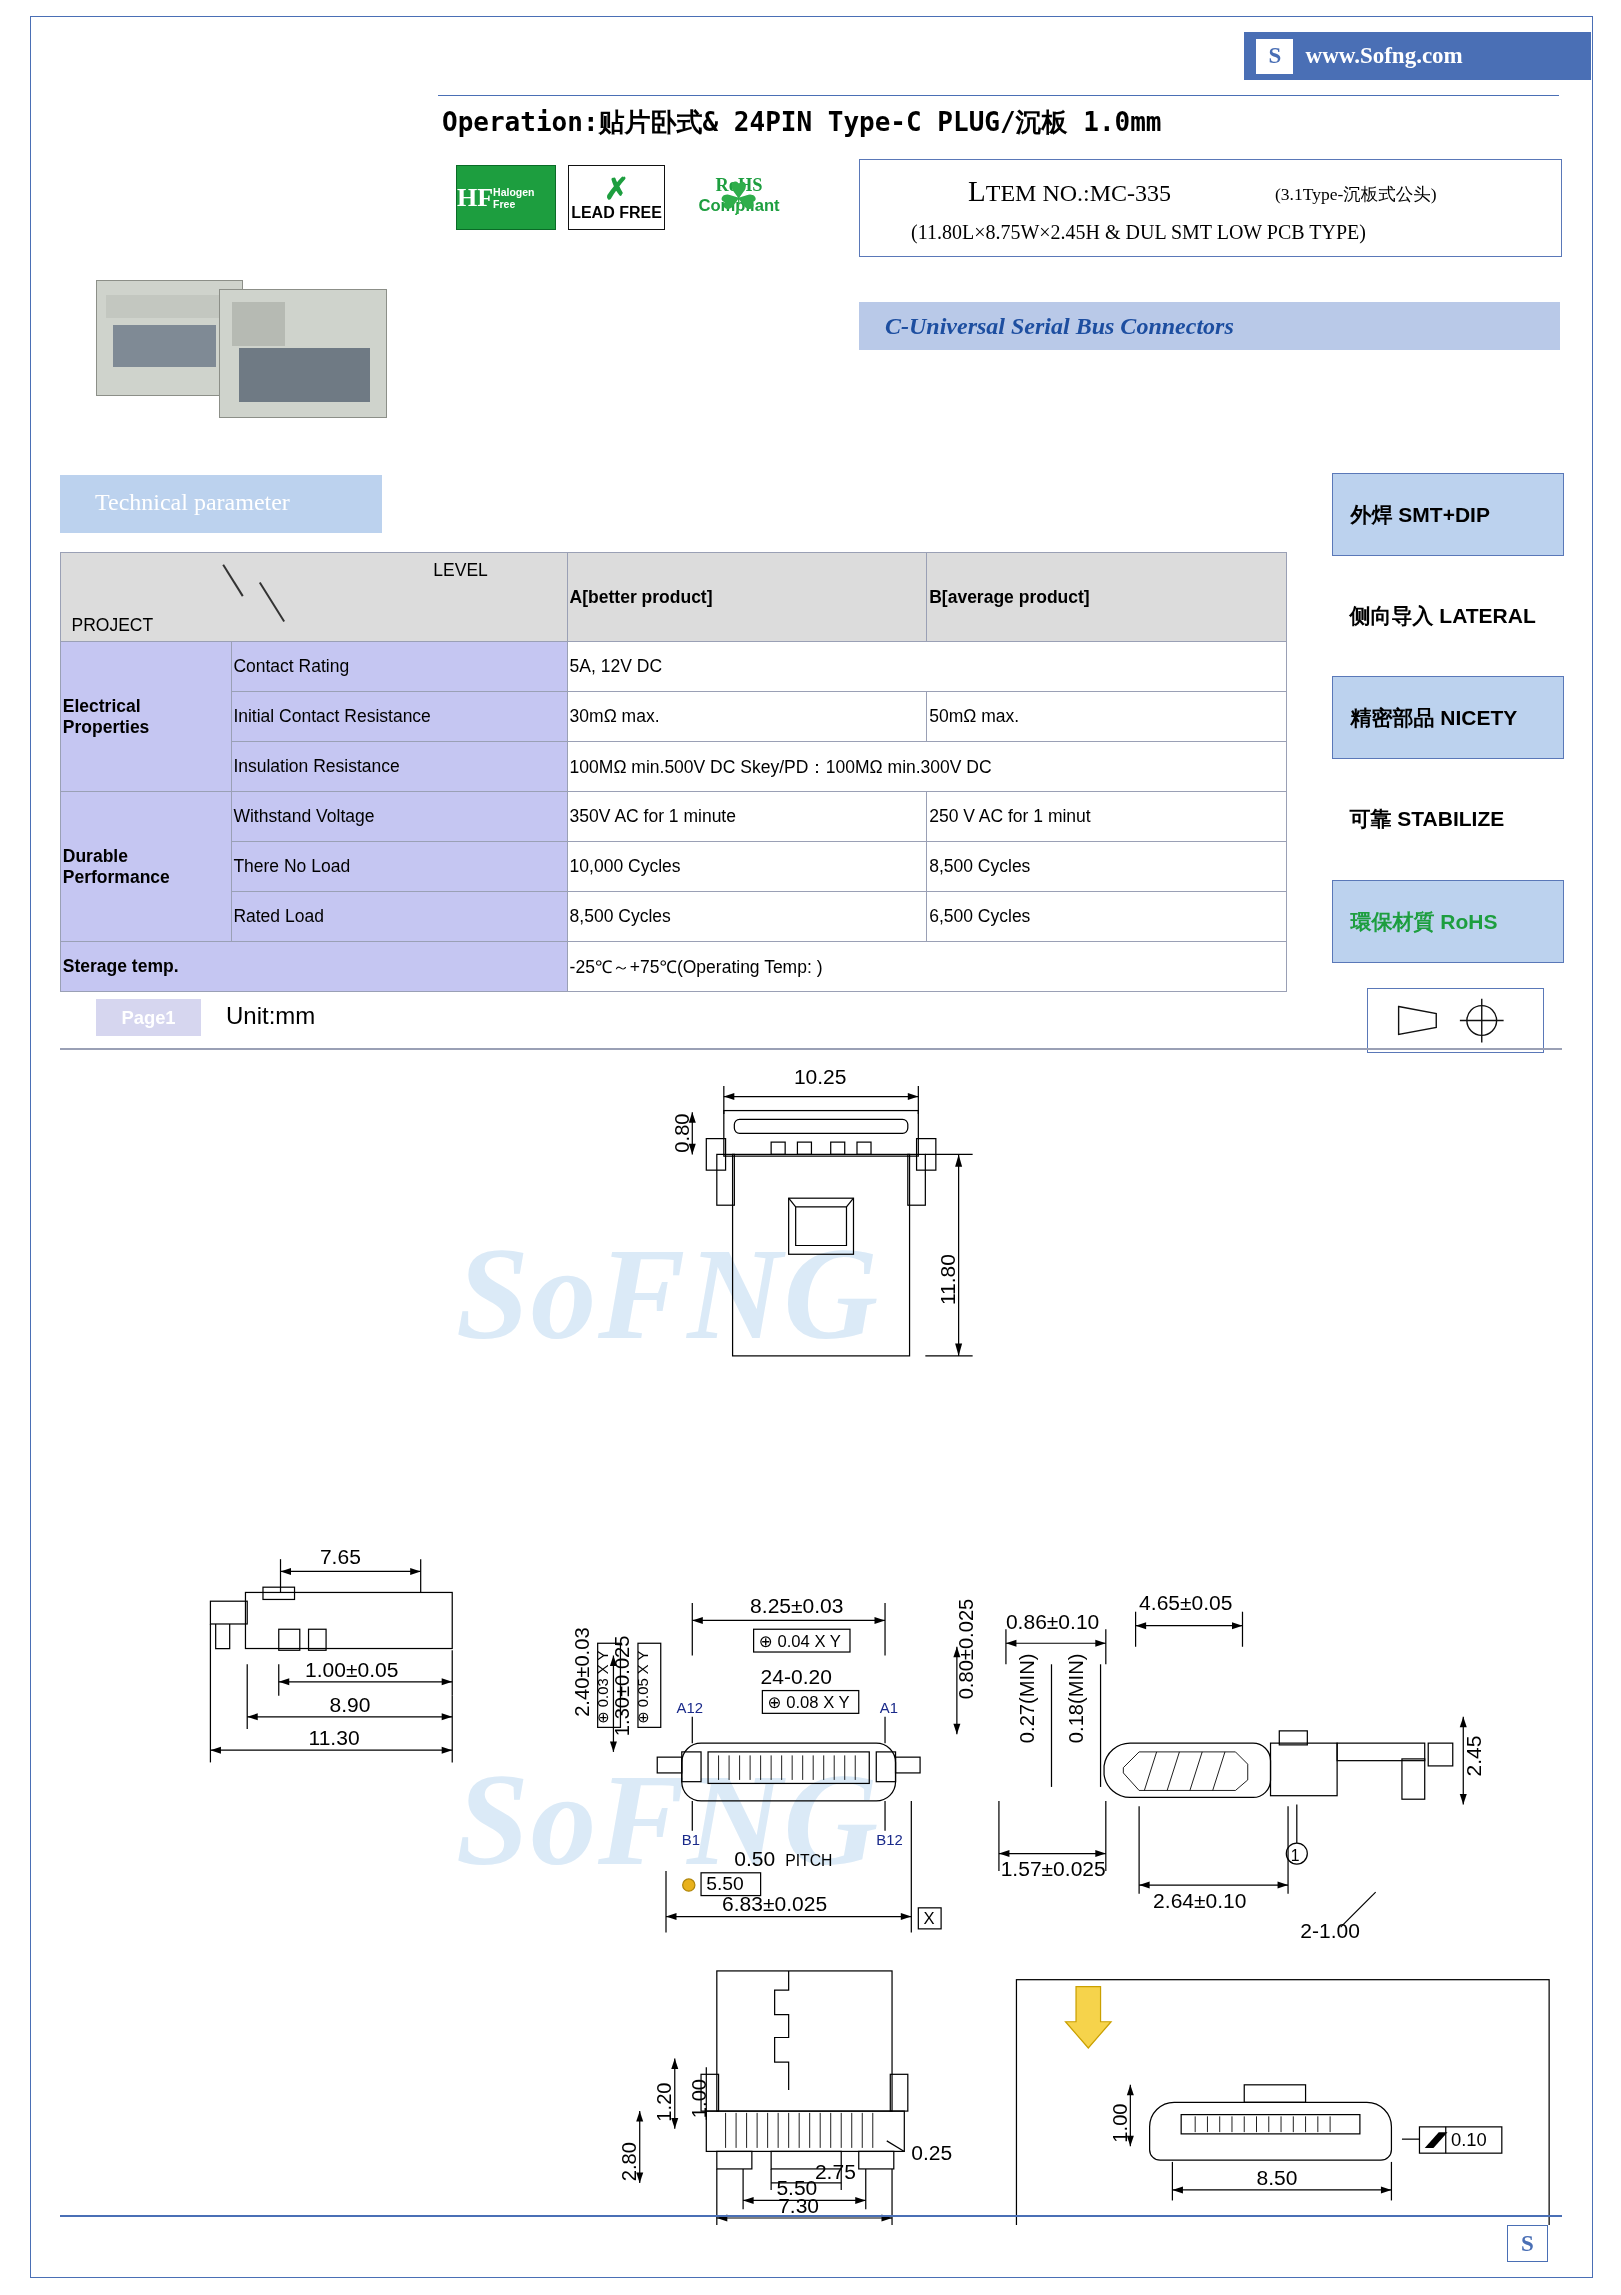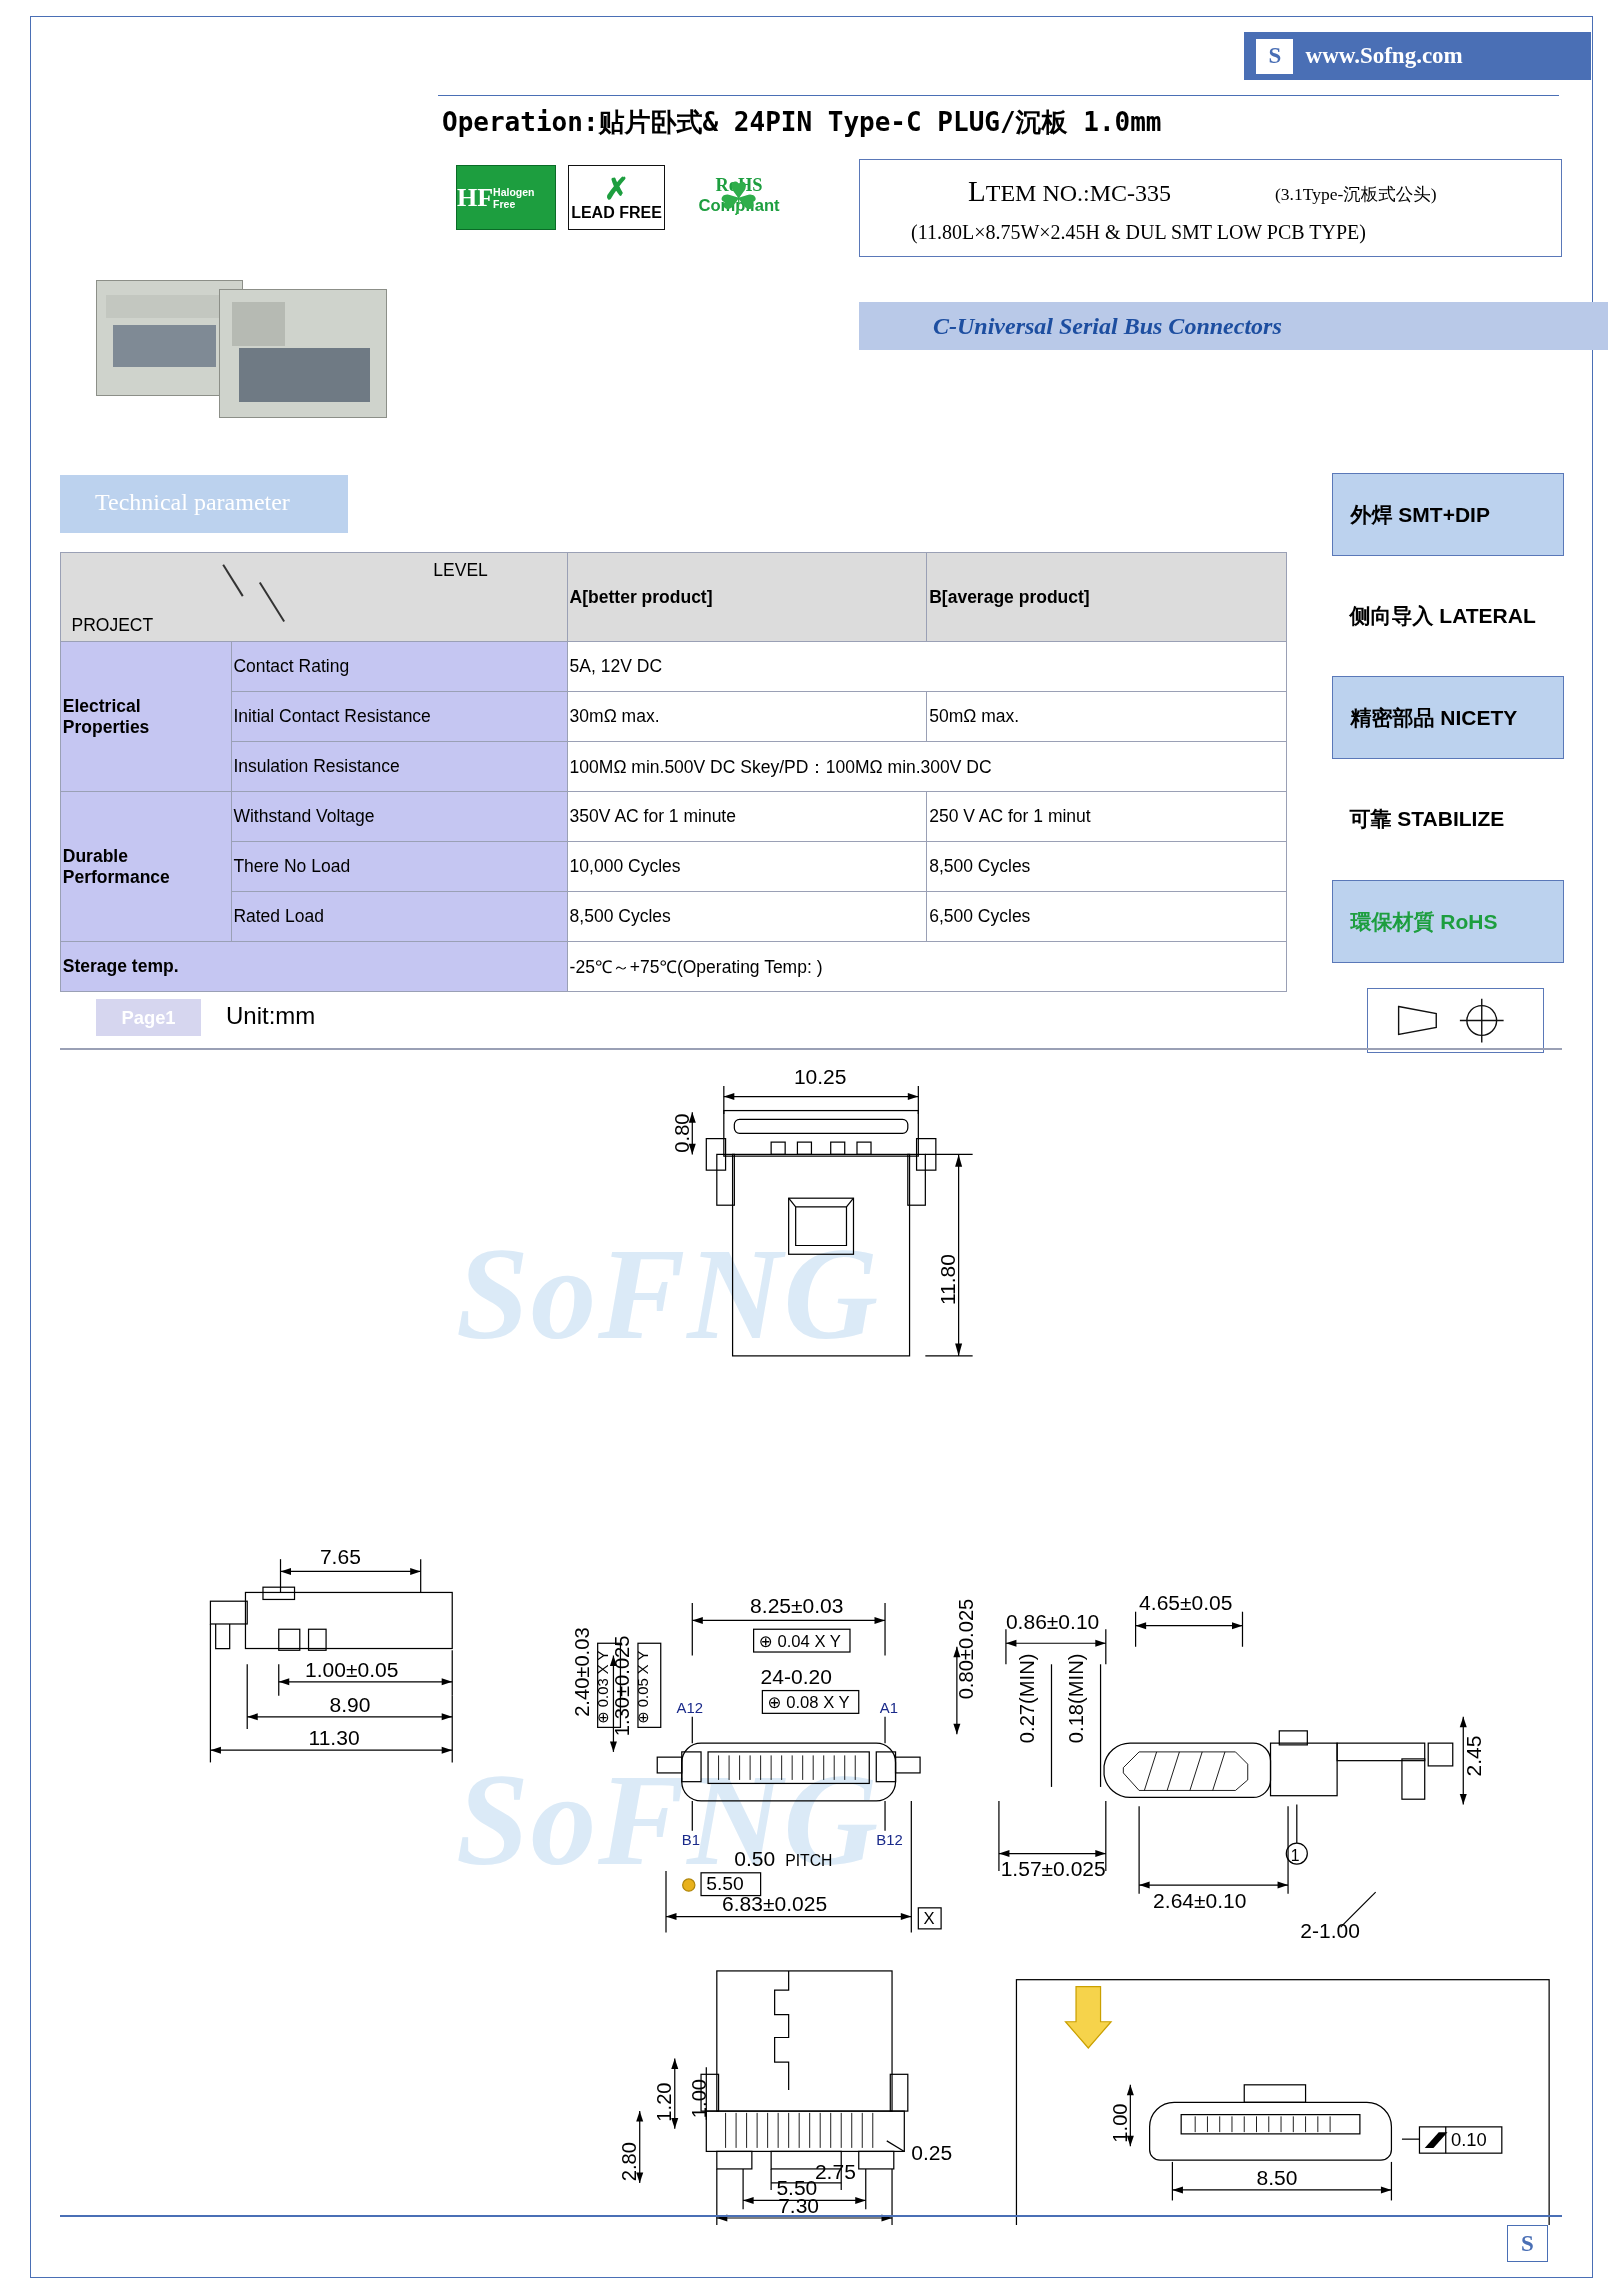--- a/index.html
+++ b/index.html
@@ -95,36 +95,36 @@
     position:absolute; left:1275px; top:182px;
     font-family:"Liberation Serif", serif; font-size:17.5px;
   }
   .item-dims {
     position:absolute; left:911px; top:221px;
     font-family:"Liberation Serif", serif; font-size:20px;
   }
   .usb-bar {
     position:absolute; left:859px; top:302px; width:701px; height:48px;
     background:#b9c9e8;
-    display:flex; align-items:center;padding-left:48px;
+    display:flex; align-items:center;
   }
   .usb-bar span {
     margin-left:26px; color:#1d4ea0; font-size:24px; font-weight:bold;
     font-family:"Liberation Serif", serif; font-style:italic;
   }
   
   .photo {
     position:absolute; background:#cfd3cc; border:0.9px solid #8c8f88;
   }
   .photo1 { left:96px; top:280px; width:145px; height:114px; }
   .photo2 { left:219px; top:289px; width:166px; height:127px; }
   .ph-inner { position:absolute; background:#9aa3ad; }
   
   .tech-tab {
-    position:absolute; left:60px; top:475px; width:288px; height:58px;
+    position:absolute; left:60px; top:475px; width:322px; height:58px;
     background:#bcd2ee;
     text-align:right;
   }
   .tech-tab span {
     position:absolute; left:35px; top:14px;
     font-family:"Liberation Serif", serif; font-size:24px; color:#fff;
   }
   .tbl { position:absolute; left:60px; top:552px; width:1227px; }
   .tbl table { border-collapse:collapse; width:1227px; }
   .tbl td {

